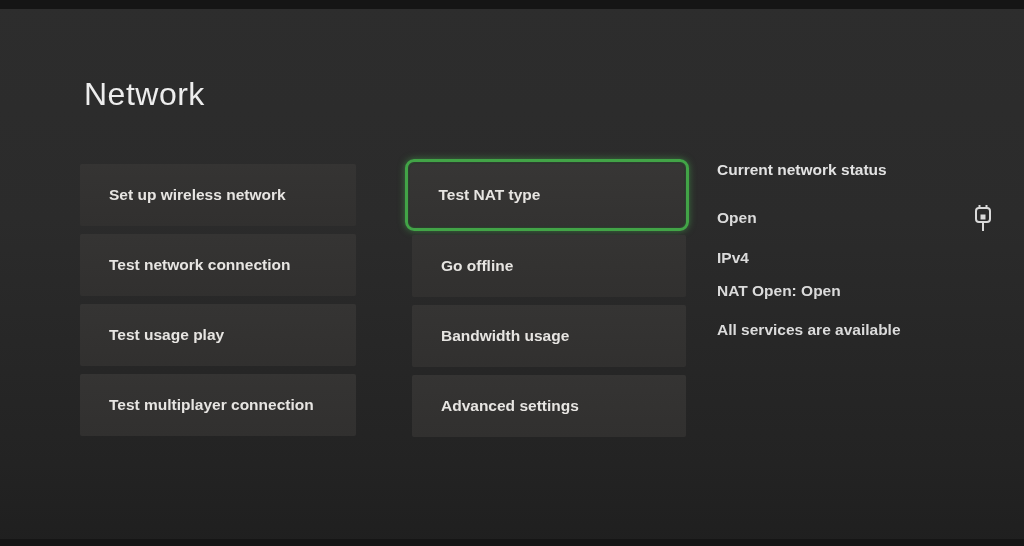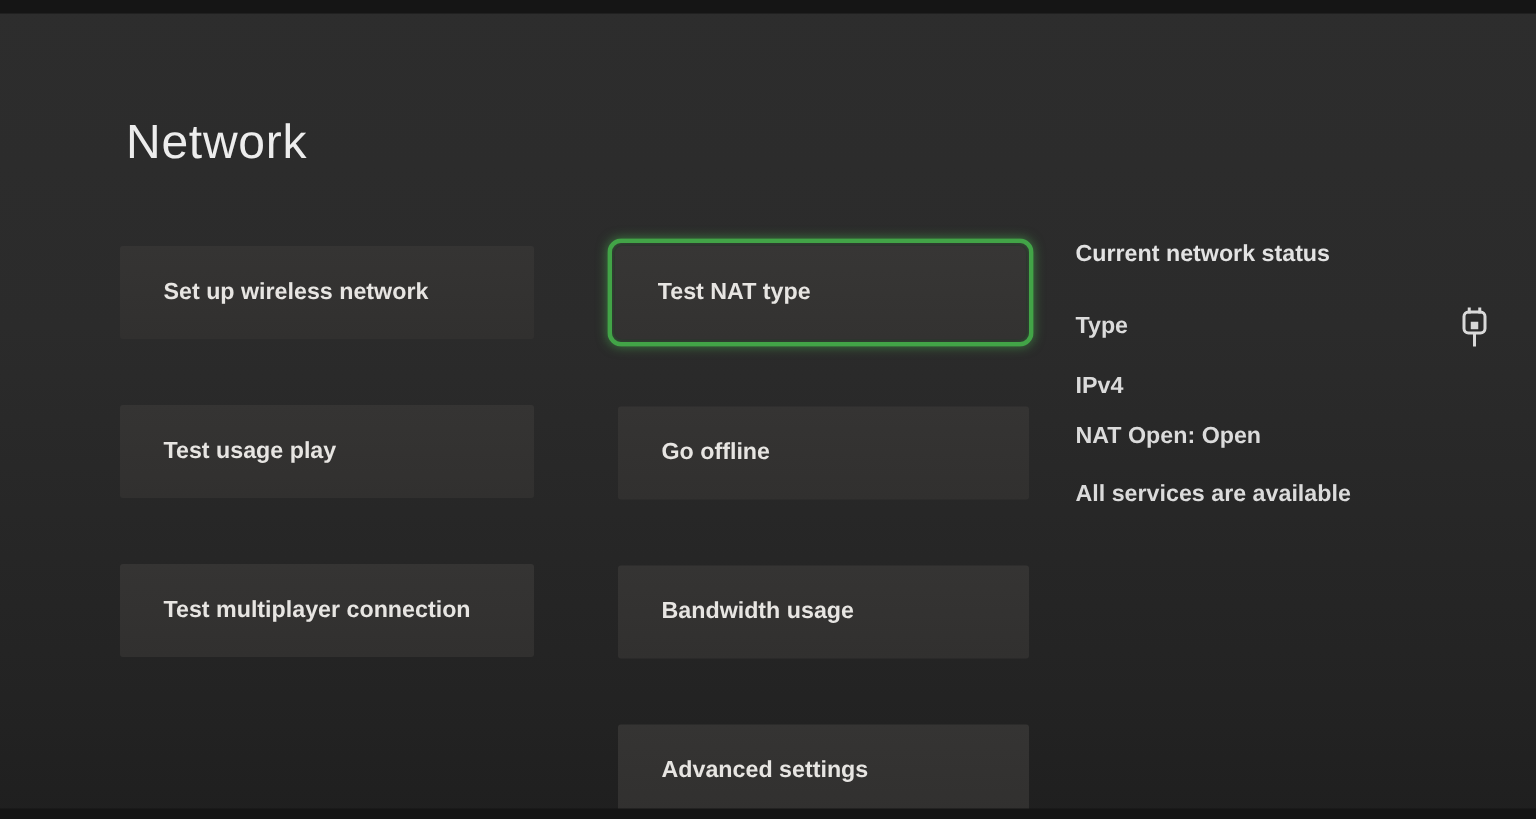--- a/index.html
+++ b/index.html
@@ -34,21 +34,20 @@
     font-weight: 400;
     letter-spacing: 0.5px;
     color: #ededed;
   }
 
   .col {
     position: absolute;
     top: 164px;
     display: flex;
     flex-direction: column;
-    gap: 36px;
   }
   .col.left { left: 80px; width: 276px; }
   .col.middle { left: 412px; width: 274px; align-items: center; }
 
   .tile-btn {
     box-sizing: border-box;
     width: 100%;
     height: 62px;
     margin-bottom: 8px;
     background: linear-gradient(180deg, #353433 0%, #31302f 100%);
@@ -116,37 +115,38 @@
 <body>
 
 <div id="screen">
   <div class="letterbox top"></div>
   <div class="letterbox bottom"></div>
 
   <div class="page-title">Network</div>
 
   <div class="col left">
     <button class="tile-btn">Set up wireless network</button>
+    <button class="tile-btn">Test network connection</button>
     <button class="tile-btn">Test usage play</button>
     <button class="tile-btn">Test multiplayer connection</button>
   </div>
 
   <div class="col middle">
     <div class="focus-ring">
       <button class="tile-btn">Test NAT type</button>
     </div>
     <button class="tile-btn">Go offline</button>
     <button class="tile-btn">Bandwidth usage</button>
     <button class="tile-btn">Advanced settings</button>
   </div>
 
   <div class="status-panel">
     <div class="status-heading">Current network status</div>
     <div class="status-line wired-row">
-      <span>Type</span>
+      <span>Open</span>
       <svg class="plug-icon" viewBox="0 0 20 30" fill="none" xmlns="http://www.w3.org/2000/svg">
         <line x1="6.5" y1="1" x2="6.5" y2="5" stroke="#d9d9d9" stroke-width="2"></line>
         <line x1="13.5" y1="1" x2="13.5" y2="5" stroke="#d9d9d9" stroke-width="2"></line>
         <rect x="3" y="4" width="14" height="14" rx="3" stroke="#d9d9d9" stroke-width="2"></rect>
         <rect x="7.5" y="10.5" width="5" height="5" fill="#d9d9d9"></rect>
         <line x1="10" y1="18" x2="10" y2="27" stroke="#d9d9d9" stroke-width="2"></line>
       </svg>
     </div>
     <div class="status-line">IPv4</div>
     <div class="status-line">NAT Open: Open</div>

